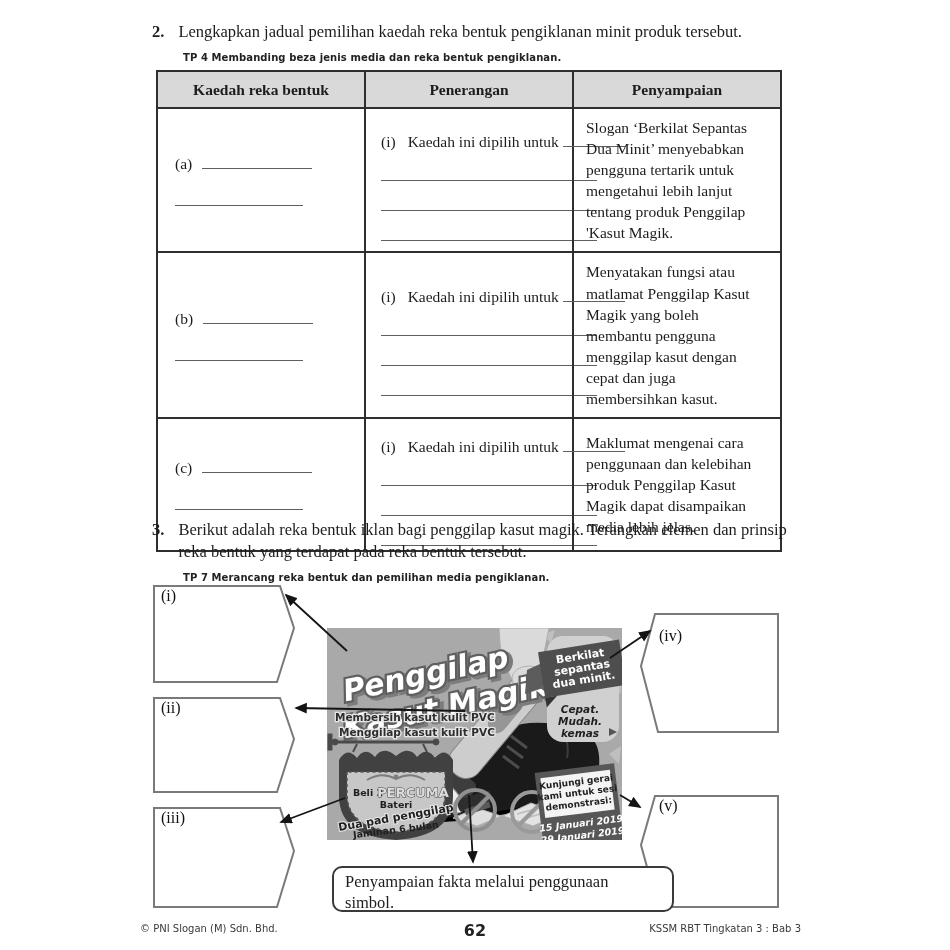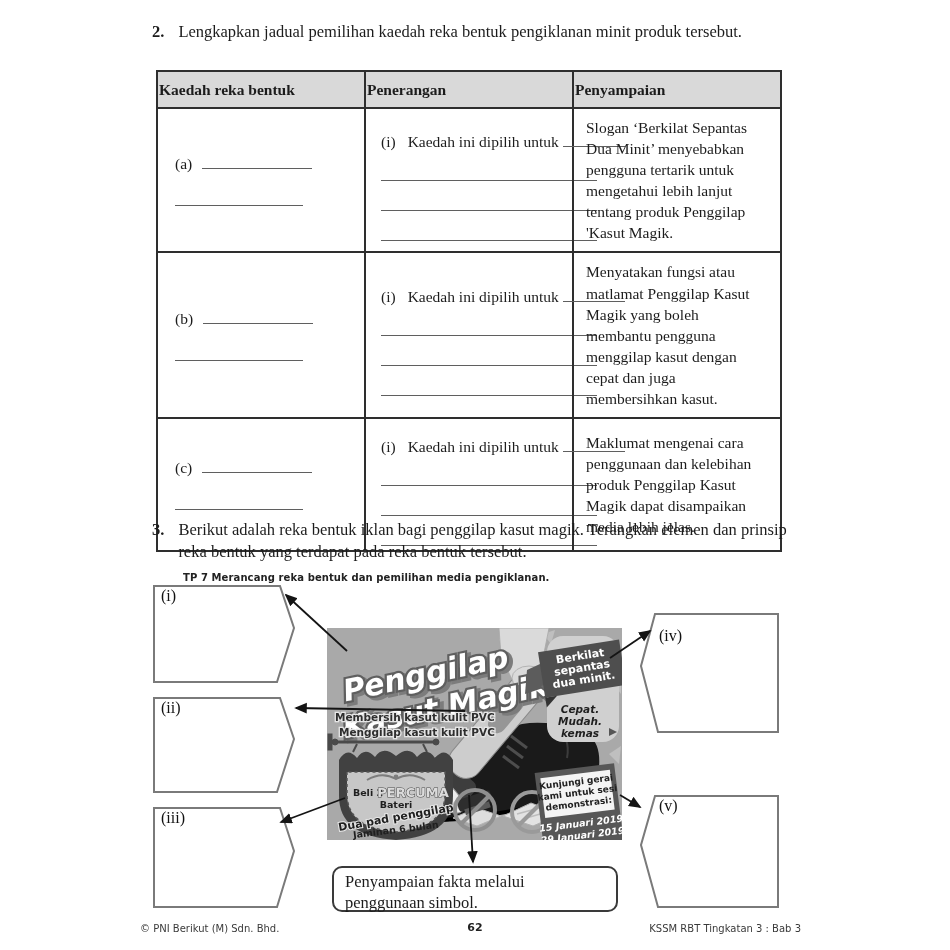--- a/index.html
+++ b/index.html
@@ -7,57 +7,58 @@
         font-family:"Liberation Serif",serif;color:#1c1c1c;}
   .qline{position:absolute;display:flex;gap:14px;font-size:16.5px;line-height:1.32;}
   .qnum{font-weight:bold;}
   .tp{position:absolute;font-family:"DejaVu Sans",sans-serif;font-weight:bold;
       font-size:10px;color:#222;letter-spacing:.1px;}
   
   table.worktable{position:absolute;left:156px;top:70px;width:626px;border-collapse:collapse;
       table-layout:fixed;}
   table.worktable td,table.worktable th{border:2px solid #2e2e2e;vertical-align:middle;
       font-size:15.5px;}
-  th.hd{background:#d9d9d9;font-weight:bold;font-size:16px;height:33px;text-align:left;}
+  th.hd{background:#d9d9d9;font-weight:bold;font-size:16px;height:33px;text-align:center;}
   td.kaedah{width:182px;}
   td.pen{width:247px;vertical-align:top;}
   td.just{width:197px;padding:8px 12px;line-height:1.36;font-size:15.5px;}
   .rule{display:inline-block;border-bottom:1.4px solid #5f5f5f;height:2px;}
   .ka-wrap{display:flex;flex-direction:column;justify-content:center;height:100%;
       padding:0 16px;gap:30px;}
   .ka-line1{display:flex;align-items:baseline;gap:10px;}
   .pen-wrap{padding:14px 14px 0 14px;}
   .pen-first{white-space:nowrap;}
   .pen-first .pfx{margin-right:12px;}
   .pen-rule{display:block;width:216px;margin-top:27px;border-bottom:1.4px solid #5f5f5f;height:2px;}
   
   .abox{position:absolute;}
   .abox svg{display:block;}
   .abox .lbl{position:absolute;font-size:16px;color:#111;}
   
   .ad{position:absolute;left:327px;top:628px;width:295px;height:212px;overflow:hidden;}
   
-  .caption{position:absolute;left:332px;top:866px;width:286px;height:46px;
+  .caption{position:absolute;left:332px;top:866px;width:342px;height:46px;
       border:2px solid #3a3a3a;border-radius:10px;background:#fff;box-sizing:border-box;
       font-size:16.5px;line-height:1.25;padding:4px 11px;}
   
   .foot{position:absolute;font-family:"DejaVu Sans",sans-serif;font-size:10px;color:#3a3a3a;}
   .pageno{position:absolute;left:0;right:0;text-align:center;top:921px;
-      font-family:"DejaVu Sans",sans-serif;font-weight:bold;font-size:11px;color:#222;}
+      font-family:"DejaVu Sans",sans-serif;font-weight:bold;font-size:16px;color:#222;}
   .overlay{position:absolute;left:140px;top:580px;pointer-events:none;}
 </style>
 </head>
 <body>
 
 <div class="page">
 
   <div class="qline" style="left:152px;top:21px;width:648px">
     <span class="qnum">2.</span>
     <span>Lengkapkan jadual pemilihan kaedah reka bentuk pengiklanan minit produk tersebut.</span>
   </div>
+  <div class="tp" style="left:183px;top:52px">TP 4 Membanding beza jenis media dan reka bentuk pengiklanan.</div>
 
   <table class="worktable">
     <tbody>
         <tr>
       <th class="hd">Kaedah reka bentuk</th>
       <th class="hd">Penerangan</th>
       <th class="hd">Penyampaian</th>
     </tr>
     <tr style="height:132px">
       <td class="kaedah">
@@ -304,17 +305,17 @@
     <g stroke="#141414" stroke-width="1.8">
       <line x1="207" y1="71" x2="146" y2="15" marker-end="url(#ah)"></line>
       <line x1="325" y1="131" x2="156" y2="128" marker-end="url(#ah)"></line>
       <line x1="205" y1="218" x2="141" y2="242" marker-end="url(#ah)"></line>
       <line x1="470" y1="78" x2="510" y2="51" marker-end="url(#ah)"></line>
       <line x1="480" y1="215" x2="500" y2="227" marker-end="url(#ah)"></line>
       <line x1="329" y1="215" x2="333" y2="282" marker-end="url(#ah)"></line>
     </g>
   </svg>
 
-  <div class="foot" style="left:140px;top:923px">© PNI Berikut (M) Sdn. Bhd.</div>
+  <div class="foot" style="left:140px;top:923px">© PNI Slogan (M) Sdn. Bhd.</div>
   <div class="pageno">62</div>
   <div class="foot" style="right:149px;top:923px">KSSM RBT Tingkatan 3 : Bab 3</div>
 
 </div>
 
 </body></html>

